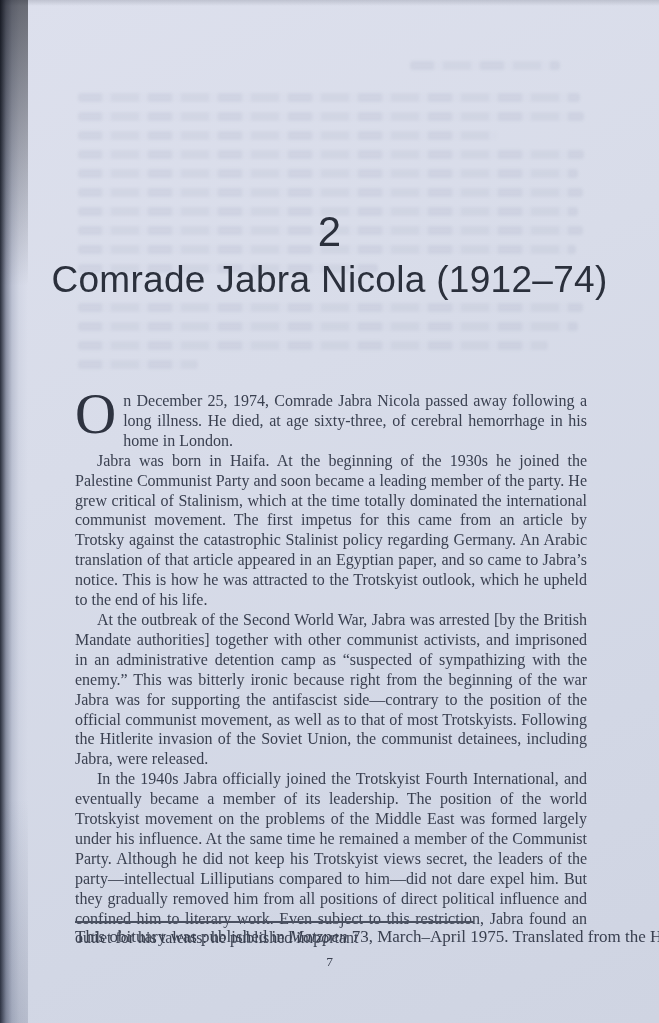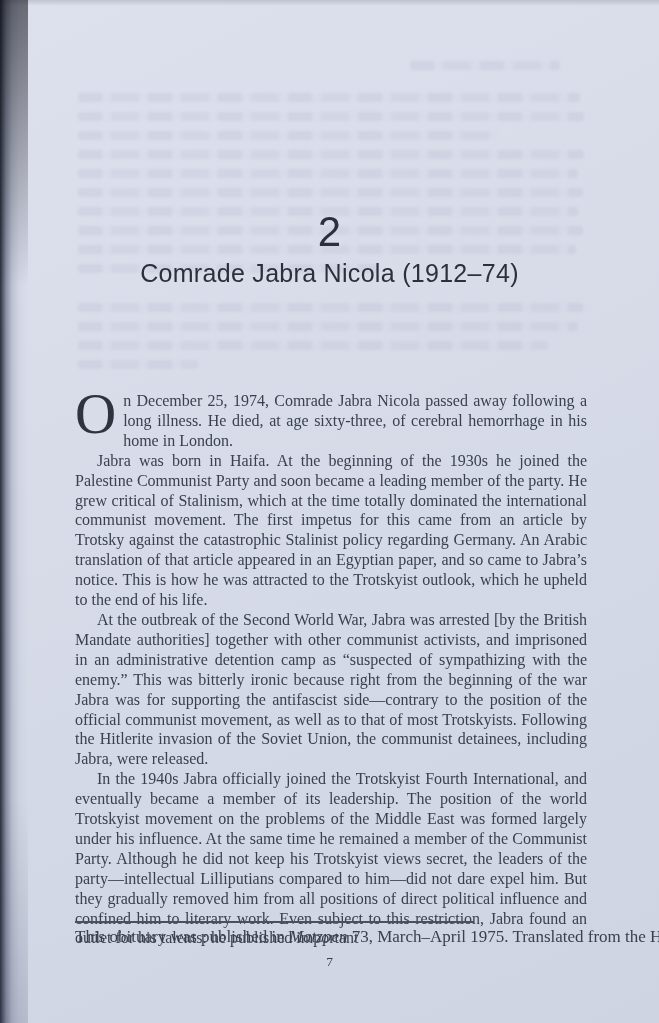--- a/index.html
+++ b/index.html
@@ -22,21 +22,21 @@
   .chapter-number{
     position:absolute;top:208px;left:0;width:100%;
     text-align:center;
     font-family:"Liberation Sans", sans-serif;
     font-size:42px;font-weight:400;color:#2b303c;
   }
   .chapter-title{
     position:absolute;top:259px;left:0;width:100%;margin:0;
     text-align:center;
     font-family:"Liberation Sans", sans-serif;
-    font-size:25px;font-weight:400;letter-spacing:.3px;color:#2b303c;
+    font-size:37px;font-weight:400;letter-spacing:.3px;color:#2b303c;
   }
   .body-text{
     position:absolute;top:391px;left:75px;width:512px;
     font-size:16px;line-height:19.9px;
     text-align:justify;color:#3a4050;
   }
   .body-text p{margin:0;}
   .body-text p.indent{text-indent:22px;}
   .dropcap{
     float:left;

